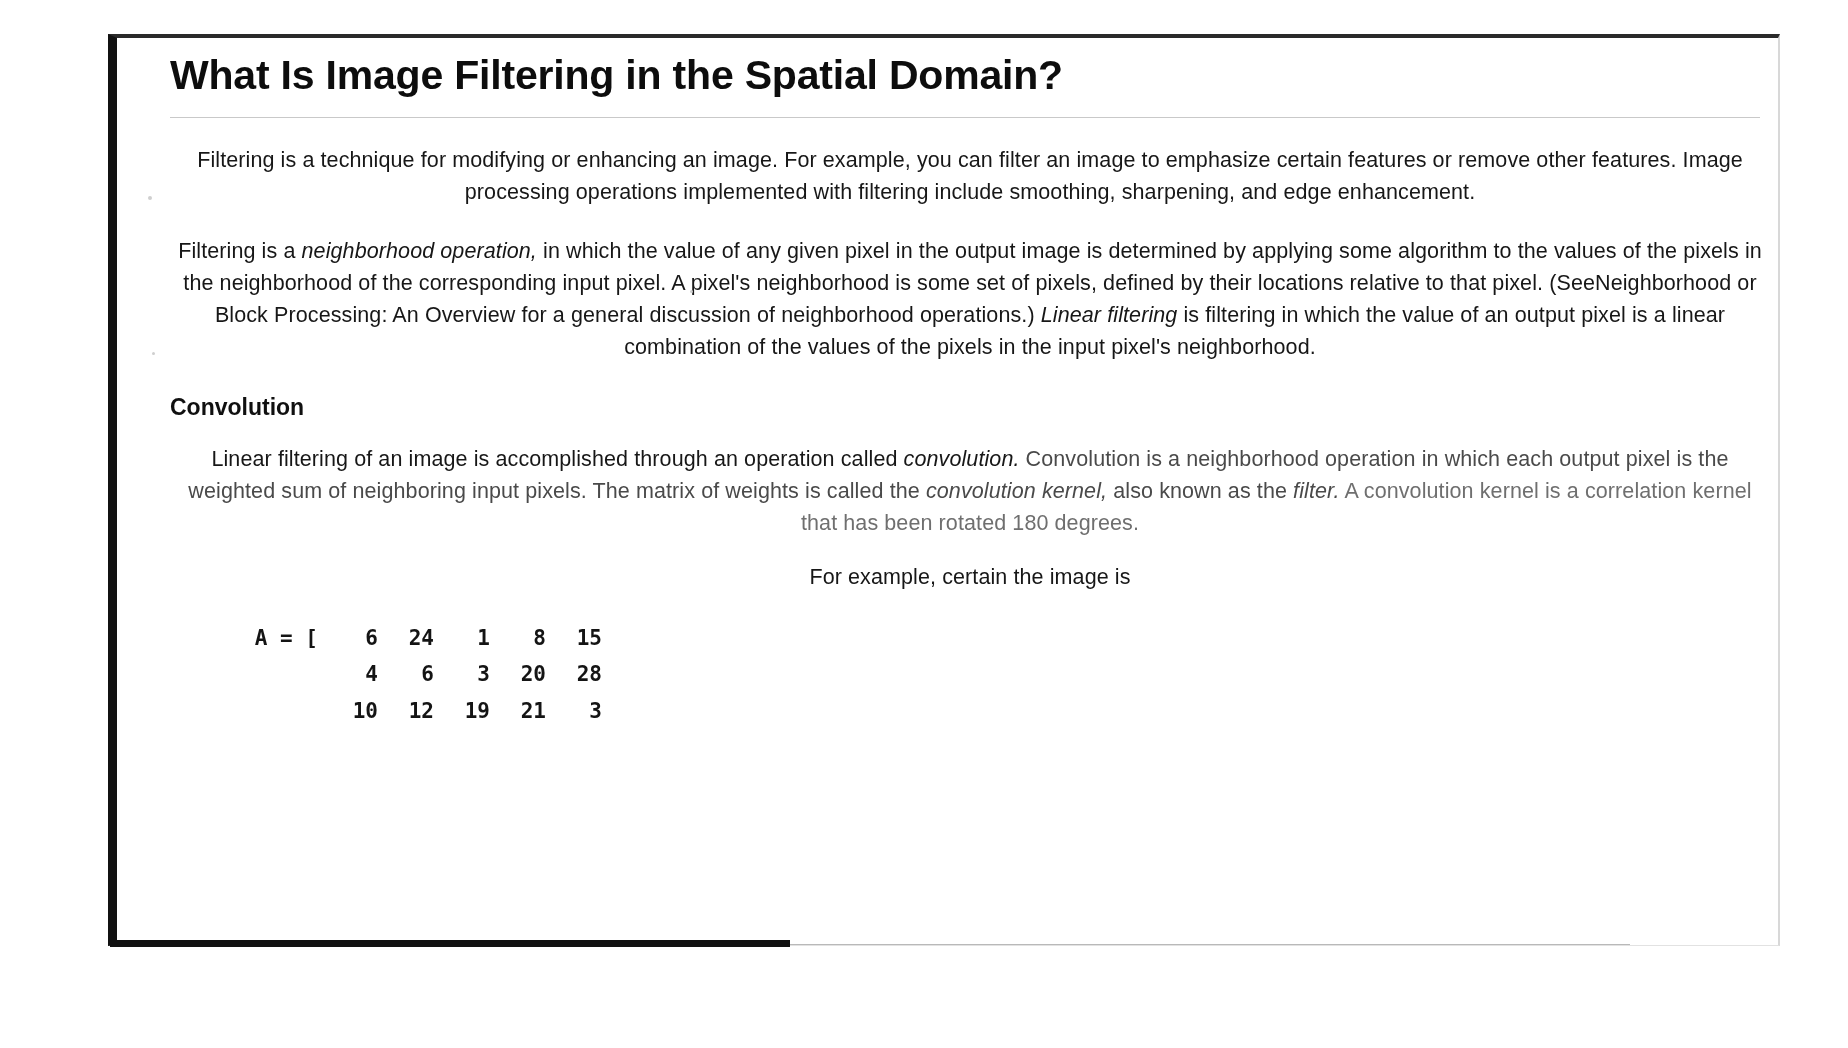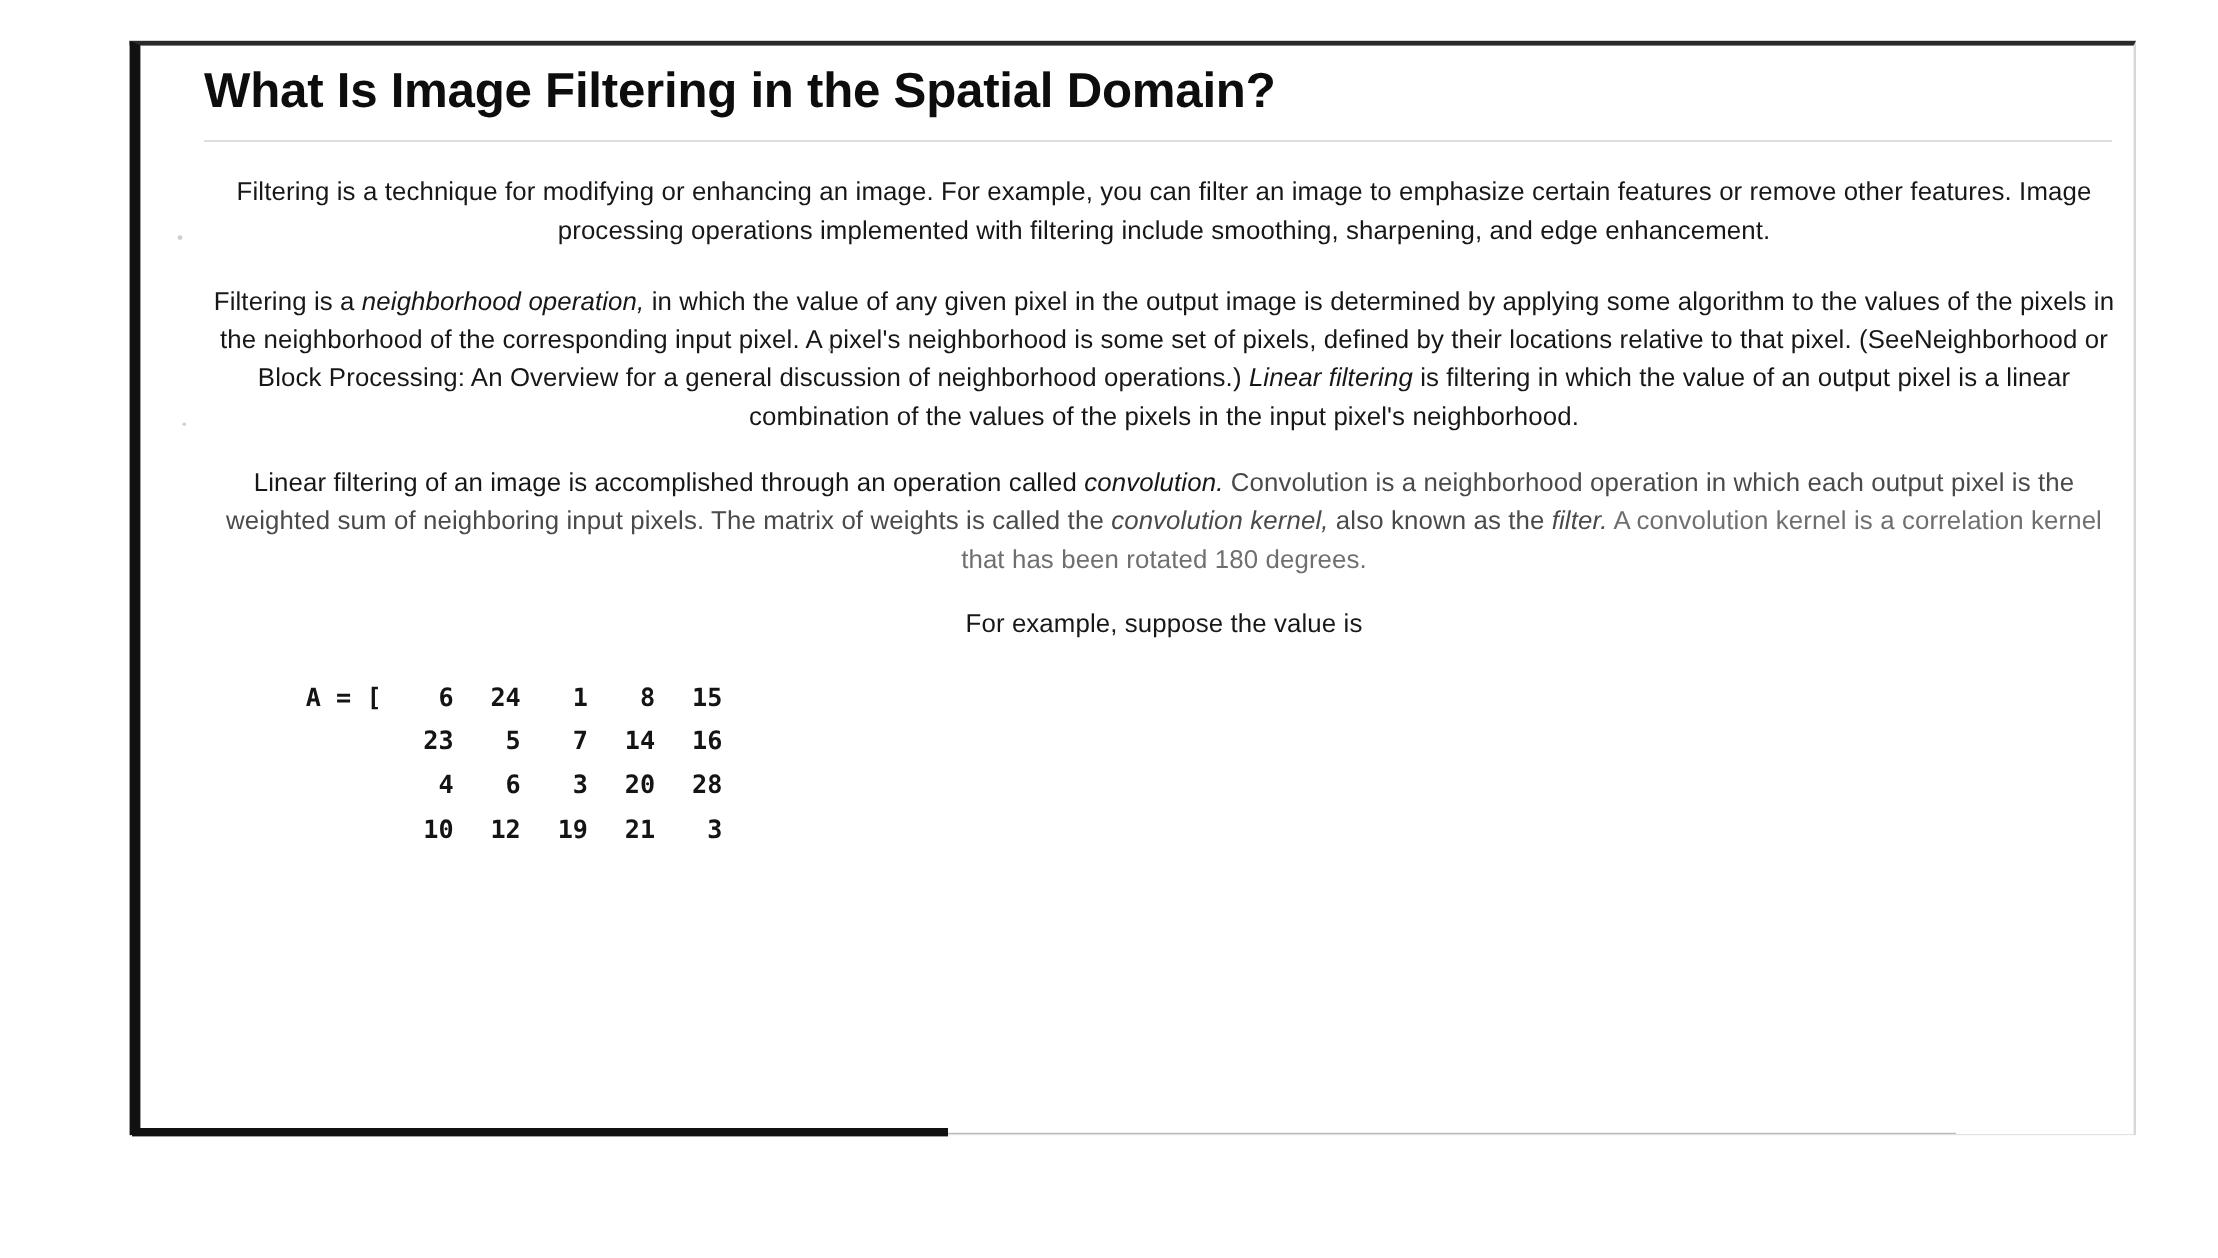--- a/index.html
+++ b/index.html
@@ -146,45 +146,38 @@
     <div class="title-rule"></div>
 
     <p class="body-text">
       <span>Filtering is a technique for modifying or enhancing an image. For example, you can filter an image to emphasize certain features or remove other features. Image processing operations implemented with filtering include smoothing, sharpening, and edge enhancement.</span>
     </p>
 
     <p class="body-text">
       <span>Filtering is a </span><span class="em">neighborhood operation,</span><span> in which the value of any given pixel in the output image is determined by applying some algorithm to the values of the pixels in the neighborhood of the corresponding input pixel. A pixel's neighborhood is some set of pixels, defined by their locations relative to that pixel. (SeeNeighborhood or Block Processing: An Overview for a general discussion of neighborhood operations.) </span><span class="em">Linear filtering</span><span> is filtering in which the value of an output pixel is a linear combination of the values of the pixels in the input pixel's neighborhood.</span>
     </p>
 
+    <h2 class="sub-head">Convolution</h2>
 
     <p class="body-text tight">
       <span>Linear filtering of an image is accomplished through an operation called </span><span class="em">convolution.</span><span class="faded-mid"> Convolution is a neighborhood operation in which each output pixel is the weighted sum of neighboring input pixels. The matrix of weights is called the </span><span class="em faded-mid">convolution kernel,</span><span class="faded-mid"> also known as the </span><span class="em faded-mid">filter.</span><span class="faded"> A convolution kernel is a correlation kernel that has been rotated 180 degrees.</span>
     </p>
 
-    <p class="body-text tight">For example, suppose the value is</p>
+    <p class="body-text tight">For example, certain the image is</p>
 
     <div class="matrix">
       <table>
         <tbody>
             <tr>
           <td class="lead"><span>A =</span> <span>[</span></td>
           <td>6</td>
           <td>24</td>
           <td>1</td>
           <td>8</td>
           <td>15</td>
-        </tr>
-        <tr>
-          <td class="lead"></td>
-          <td>23</td>
-          <td>5</td>
-          <td>7</td>
-          <td>14</td>
-          <td>16</td>
         </tr>
         <tr>
           <td class="lead"></td>
           <td>4</td>
           <td>6</td>
           <td>3</td>
           <td>20</td>
           <td>28</td>
         </tr>
         <tr>

